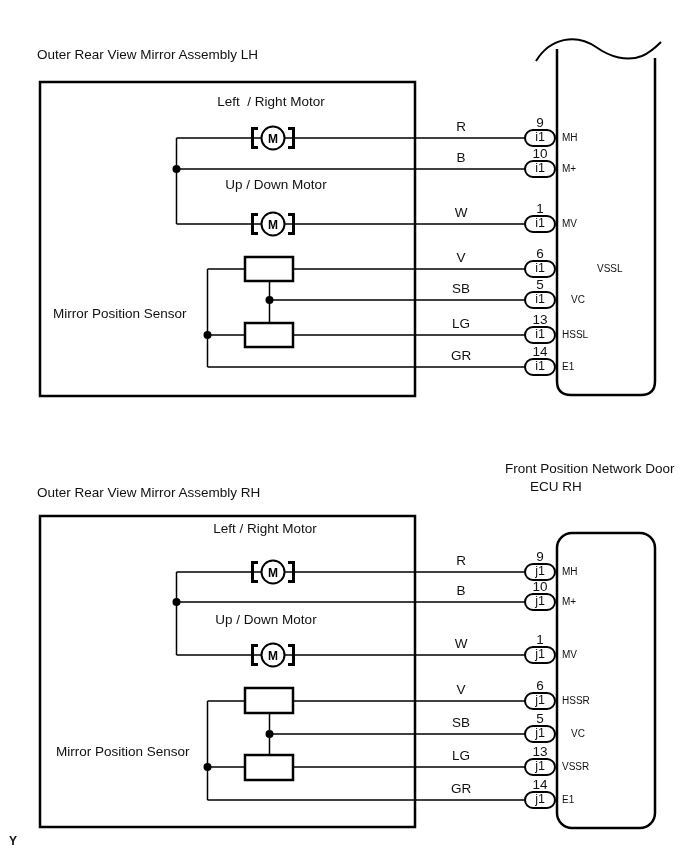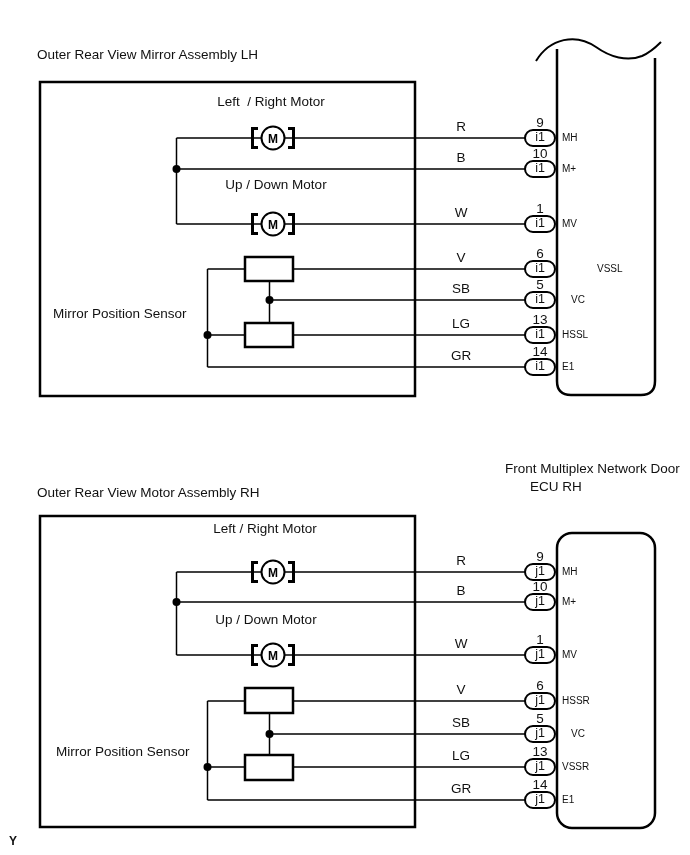--- a/index.html
+++ b/index.html
@@ -139,23 +139,23 @@
   <div class="oval" style="left:524px;top:358px;">i1</div>
 
   <div class="term" style="left:562px;top:130px;">MH</div>
   <div class="term" style="left:562px;top:161px;">M+</div>
   <div class="term" style="left:562px;top:216px;">MV</div>
   <div class="term" style="left:562px;top:261px;margin-left:35px;">VSSL</div>
   <div class="term" style="left:571px;top:292px;">VC</div>
   <div class="term" style="left:562px;top:327px;">HSSL</div>
   <div class="term" style="left:562px;top:359px;">E1</div>
 
-  <div class="lbl" style="left:505px;top:461px;">Front Multiplex Network Door</div>
+  <div class="lbl" style="left:505px;top:461px;">Front Position Network Door</div>
   <div class="lbl" style="left:530px;top:479px;">ECU RH</div>
-  <div class="lbl" style="left:37px;top:485px;">Outer Rear View Motor Assembly RH</div>
+  <div class="lbl" style="left:37px;top:485px;">Outer Rear View Mirror Assembly RH</div>
   <div class="lbl ctr" style="left:165px;top:521px;width:200px;">Left / Right Motor</div>
   <div class="lbl ctr" style="left:166px;top:612px;width:200px;">Up / Down Motor</div>
   <div class="lbl" style="left:56px;top:744px;">Mirror Position Sensor</div>
 
   <div class="wire-color" style="left:436px;top:553px;">R</div>
   <div class="wire-color" style="left:436px;top:583px;">B</div>
   <div class="wire-color" style="left:436px;top:636px;">W</div>
   <div class="wire-color" style="left:436px;top:682px;">V</div>
   <div class="wire-color" style="left:436px;top:715px;">SB</div>
   <div class="wire-color" style="left:436px;top:748px;">LG</div>

